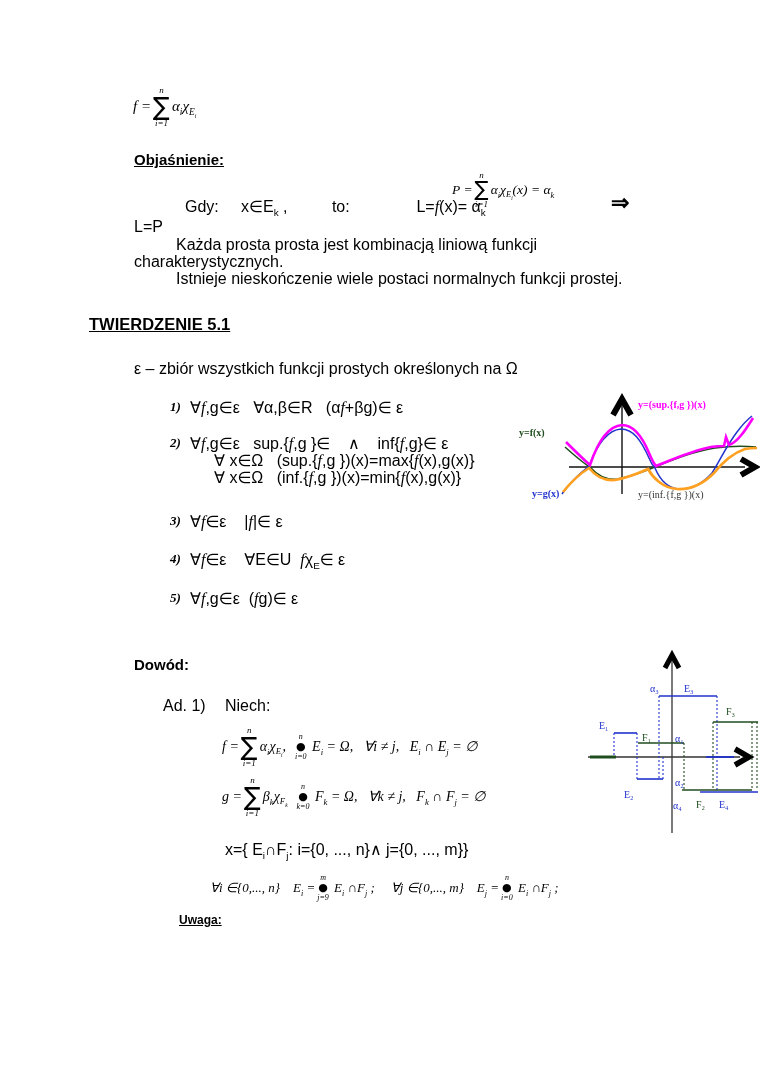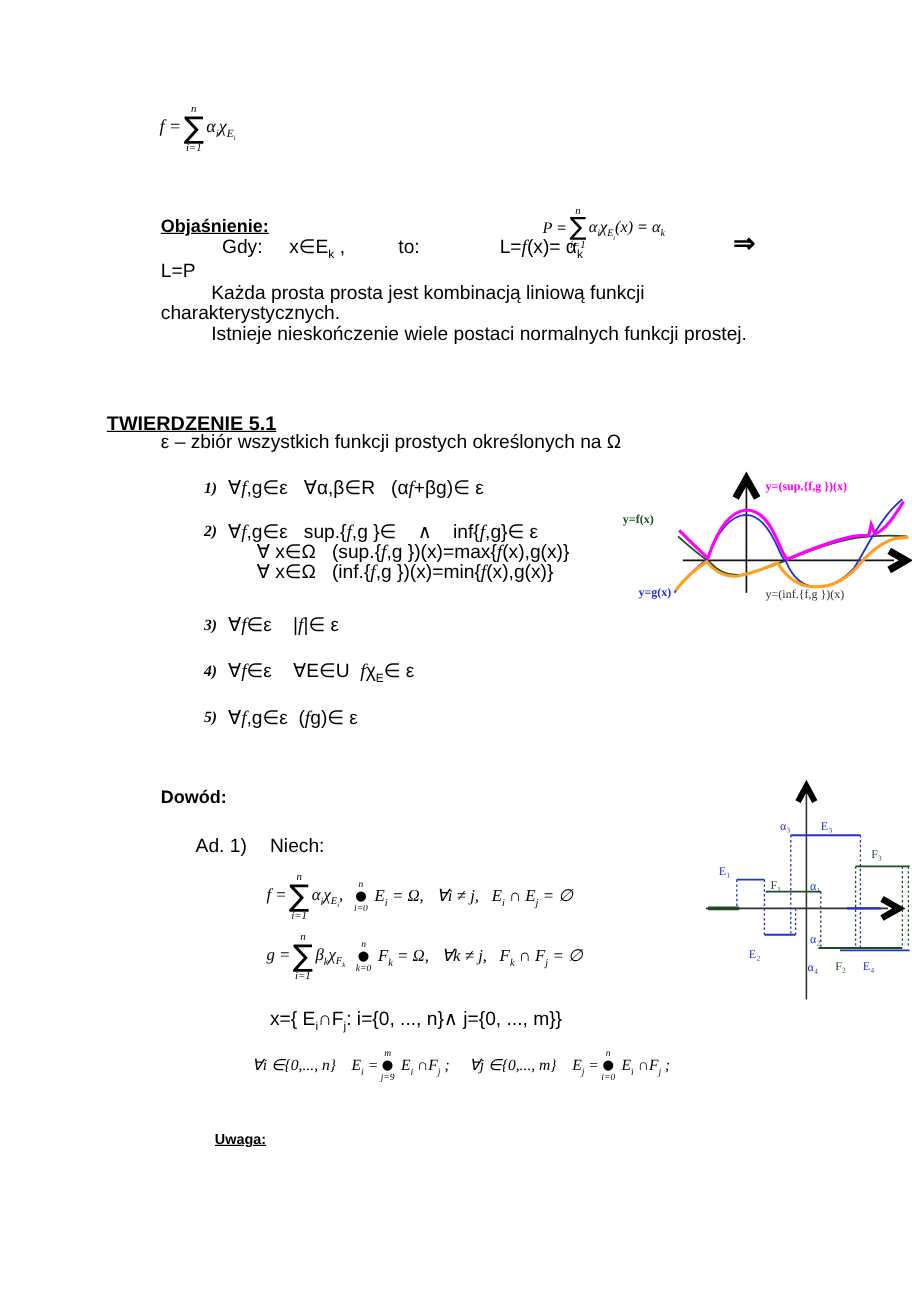--- a/index.html
+++ b/index.html
@@ -1,21 +1,21 @@
 <!DOCTYPE html>
 <html><head>
 <meta charset="utf-8">
 <style>
   html,body{margin:0;padding:0;}
   body{width:760px;height:1075px;background:#ffffff;position:relative;overflow:hidden;
        font-family:"Liberation Sans",sans-serif;color:#000;}
   .abs{position:absolute;}
   .t{font-size:16px;white-space:pre-wrap;line-height:1.2;}
   .b{font-weight:bold;}
-  .u{text-decoration:underline;margin-top:29px;}
+  .u{text-decoration:underline;}
   .serif{font-family:"Liberation Serif",serif;}
   i{font-family:"Liberation Serif",serif;font-style:italic;}
   sub{font-size:0.62em;line-height:0;}
   .mrow{display:flex;align-items:center;font-family:"Liberation Serif",serif;
         font-style:italic;font-size:14px;white-space:pre;}
   .mrow .txt{white-space:pre;}
   .bigop{display:inline-flex;flex-direction:column;align-items:center;line-height:1;margin:0 2px;}
   .bigop .lim{font-size:9px;font-style:italic;line-height:1;}
   .bigop .op{font-size:25px;font-style:normal;line-height:0.95;font-family:"DejaVu Sans",sans-serif;}
   .bigop.sm .op{font-size:21px;}

